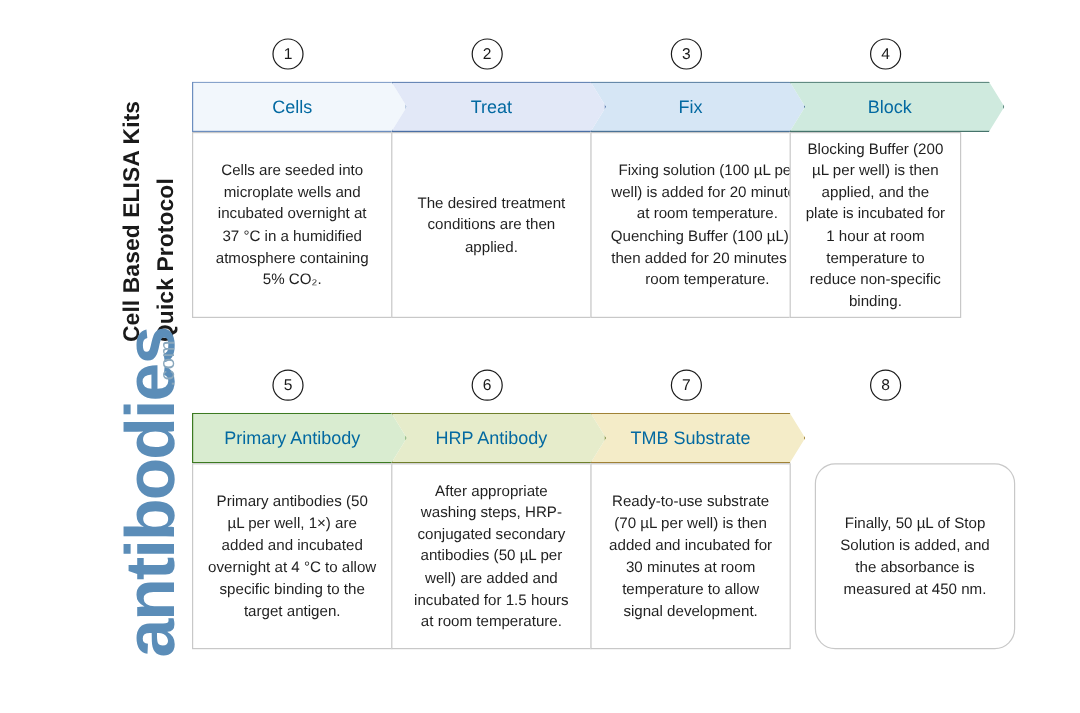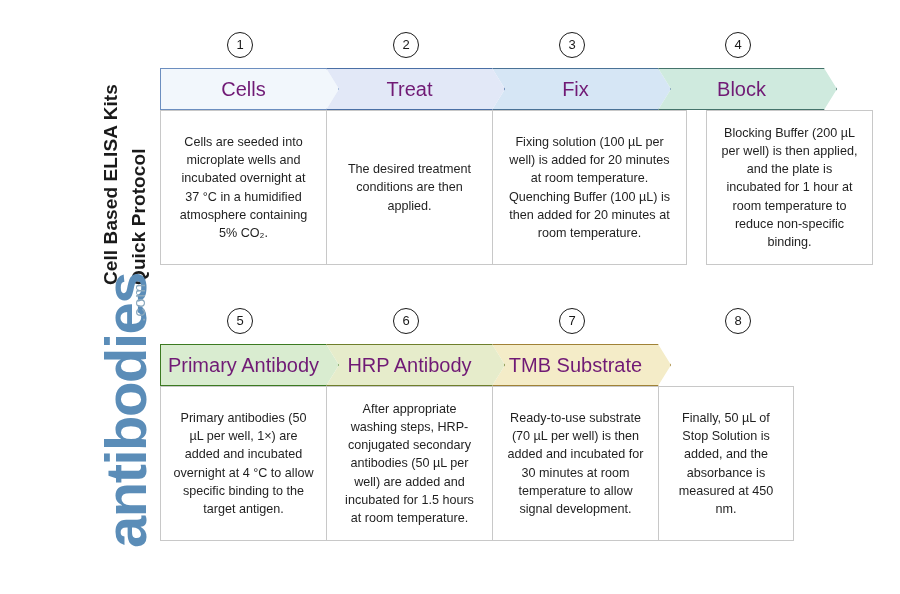--- a/index.html
+++ b/index.html
@@ -109,22 +109,22 @@
     margin-top: 4px;
   }
   .chev {
     position: absolute;
     top: 0;
     height: 42px;
     box-sizing: border-box;
     display: flex;
     align-items: center;
     justify-content: center;
-    font-size: 20px;
-    color: #701a75;
+    font-size: 15px;
+    color: #0369a1;
   }
   .chev span {
     position: relative;
     left: -6px;
   }
   .chev.first span { left: -6px; }
 
   .panel-strip {
     position: relative;
     height: 155px;
@@ -187,21 +187,21 @@
   <div class="panel-strip">
       <div class="panel" style="left: 0px; width: 167px; justify-content: center;">
         <p>Cells are seeded into microplate wells and incubated overnight at 37 °C in a humidified atmosphere containing 5% CO₂.</p>
       </div>
       <div class="panel" style="left: 166px; width: 167px;">
         <p>The desired treatment conditions are then applied.</p>
       </div>
       <div class="panel" style="left: 332px; width: 195px;">
         <p>Fixing solution (100 µL per well) is added for 20 minutes at room temperature. Quenching Buffer (100 µL) is then added for 20 minutes at room temperature.</p>
       </div>
-      <div class="panel" style="left: 498px; width: 167px; margin-left: 48px;">
+      <div class="panel" style="left: 498px; width: 143px;">
         <p>Blocking Buffer (200 µL per well) is then applied, and the plate is incubated for 1 hour at room temperature to reduce non-specific binding.</p>
       </div>
     </div>
 </div>
 
 <div class="flow-row" id="row-2">
   <div class="num-strip">
       <div class="num-circle" style="left: 67px;">5</div>
       <div class="num-circle" style="left: 233px;">6</div>
       <div class="num-circle" style="left: 399px;">7</div>
@@ -221,17 +221,17 @@
   <div class="panel-strip">
       <div class="panel" style="left: 0px; width: 167px;">
         <p>Primary antibodies (50 µL per well, 1×) are added and incubated overnight at 4 °C to allow specific binding to the target antigen.</p>
       </div>
       <div class="panel" style="left: 166px; width: 167px;">
         <p>After appropriate washing steps, HRP-conjugated secondary antibodies (50 µL per well) are added and incubated for 1.5 hours at room temperature.</p>
       </div>
       <div class="panel" style="left: 332px; width: 167px;">
         <p>Ready-to-use substrate (70 µL per well) is then added and incubated for 30 minutes at room temperature to allow signal development.</p>
       </div>
-      <div class="panel" style="left: 498px; width: 136px;">
+      <div class="panel" style="left: 519px; width: 167px; border-radius: 17px;">
         <p>Finally, 50 µL of Stop Solution is added, and the absorbance is measured at 450 nm.</p>
       </div>
     </div>
 </div>
 
 </body></html>

